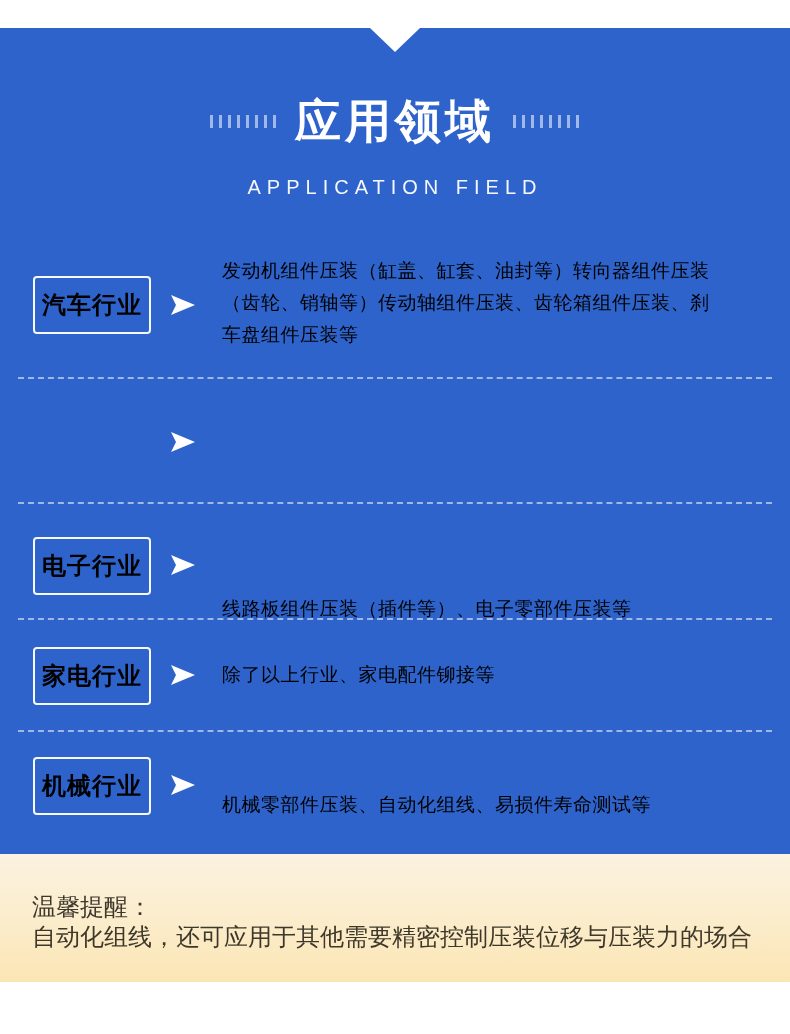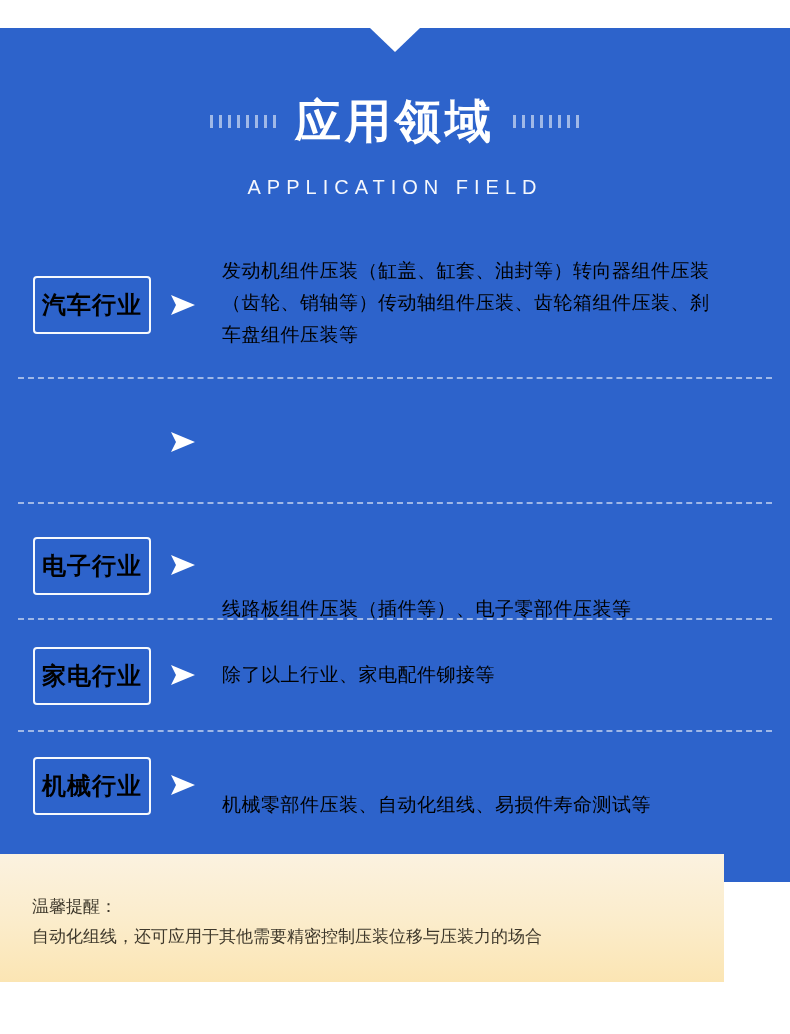--- a/index.html
+++ b/index.html
@@ -42,25 +42,25 @@
   .desc{
     position:absolute;left:222px;width:560px;
     color:#000000;font-size:19px;line-height:32px;letter-spacing:.5px;
     white-space:pre-line;
   }
   .sep{
     position:absolute;left:18px;width:754px;height:0;
     border-top:2px dashed rgba(255,255,255,.55);
   }
   .reminder{
-    position:absolute;left:0;top:854px;width:724px;height:128px;
+    position:absolute;left:0;top:854px;width:790px;height:128px;
     background:linear-gradient(180deg,#fbf2e0 0%,#fbecca 55%,#fbe5b3 100%);
     box-sizing:border-box;
     padding:38px 32px 0 32px;
-    color:#3e382b;font-size:17px;line-height:30px;
+    color:#3e382b;font-size:24px;line-height:30px;
   }
   .reminder .r-title{font-weight:400;}
 </style>
 </head>
 <body>
 
 <div class="page">
 
   <div class="top-strip"></div>
 

